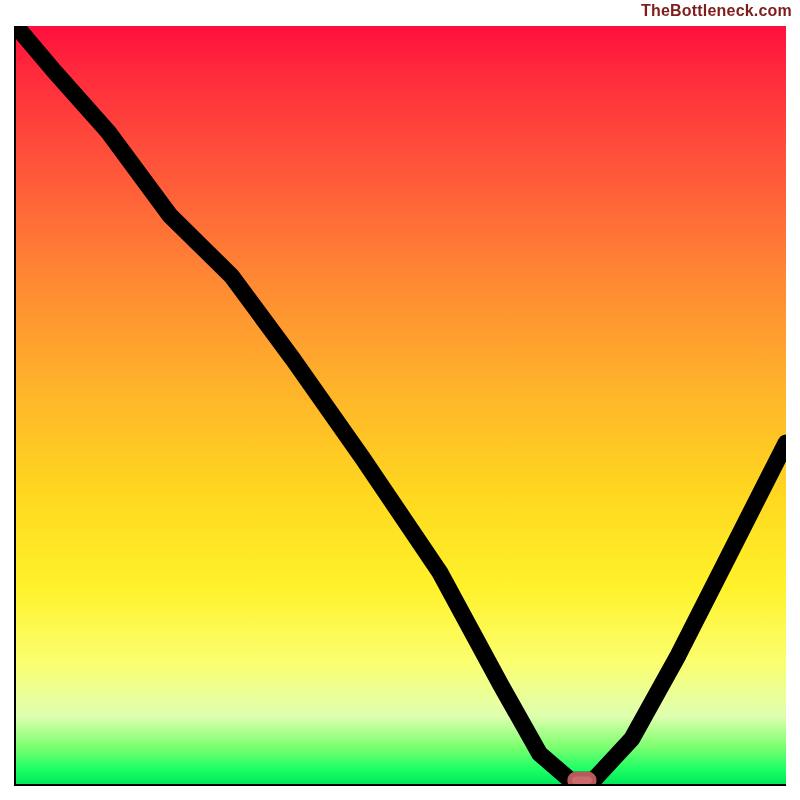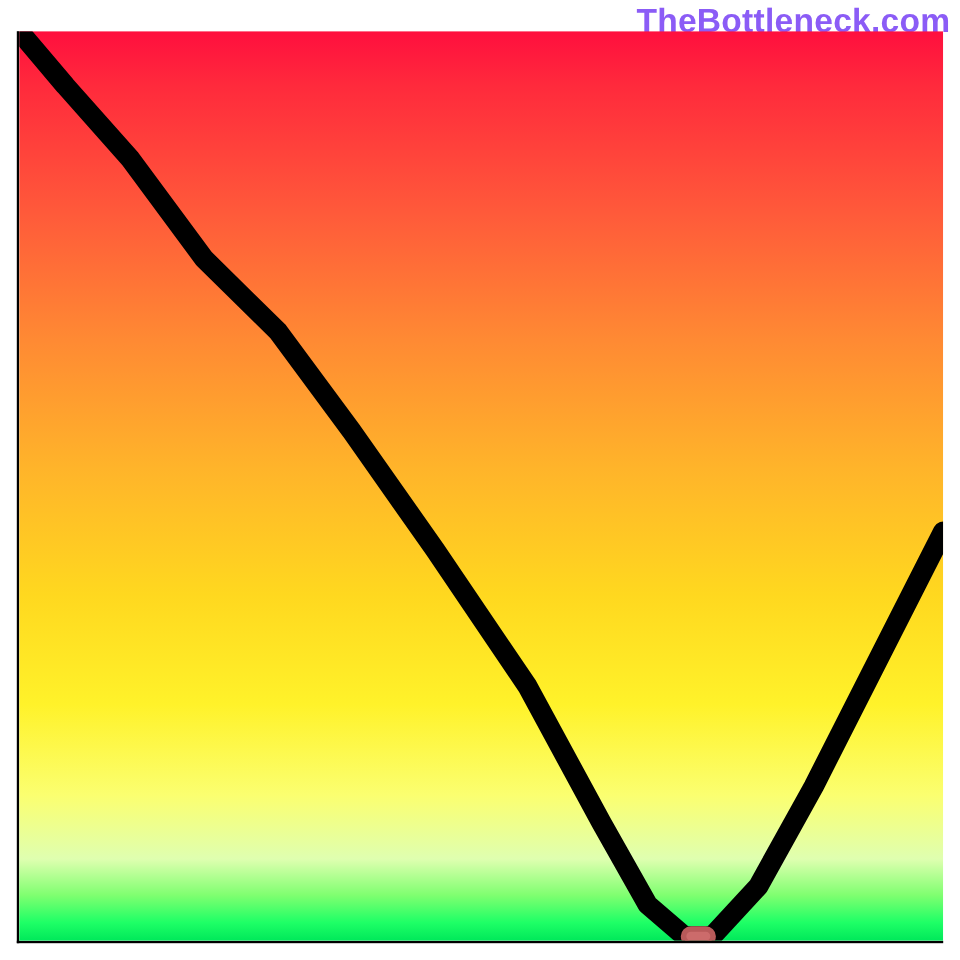--- a/index.html
+++ b/index.html
@@ -14,23 +14,23 @@
   .stage {
     position: relative;
     width: 800px;
     height: 800px;
     background: #ffffff;
   }
   .attribution {
     position: absolute;
     top: 2px;
     right: 8px;
-    font-size: 28px;
+    font-size: 16px;
     font-weight: 600;
-    color: #8b5cf6;
+    color: #7f1d1d;
     letter-spacing: 0.2px;
     user-select: none;
   }
   .plot-area {
     position: absolute;
     left: 14px;
     top: 26px;
     width: 772px;
     height: 760px;
     border-left: 2px solid #000;

